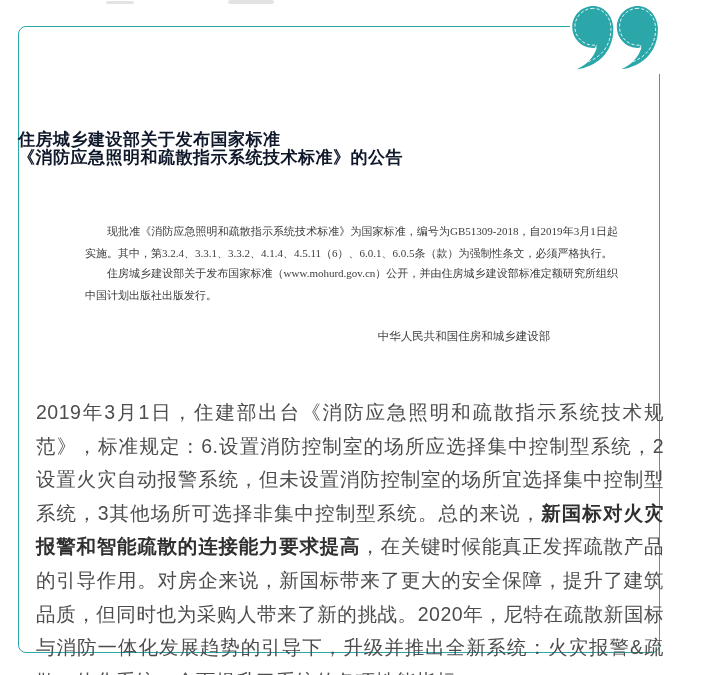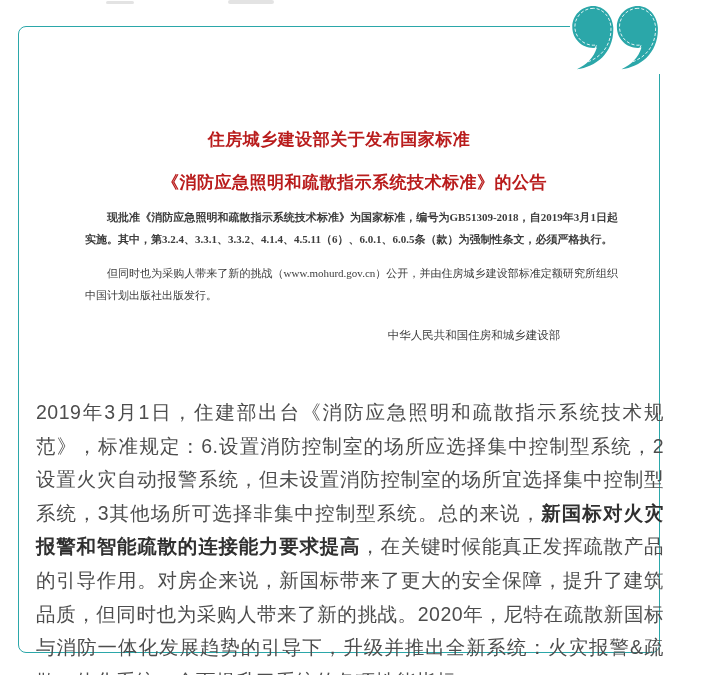--- a/index.html
+++ b/index.html
@@ -38,43 +38,42 @@
     width:92px; height:68px;
     background:#ffffff;
     color:var(--accent);
     z-index:3;
     display:flex; align-items:flex-start; justify-content:center;
   }
 
   
   .notice-title{
     position:absolute; left:18px; width:642px;
-    text-align:center;
     font-family:"Liberation Serif","DejaVu Serif",serif;
     font-weight:bold;
     font-size:17px; line-height:26px;
-    color:#b91c1c;
+    color:#0f172a;
     letter-spacing:0.5px;
   }
   .notice-title.t1{ top:127px; }
-  .notice-title.t2{ top:170px;padding-left:31px; }
+  .notice-title.t2{ top:145px; }
   .notice-para{
     position:absolute; left:85px; width:533px;
     font-family:"Liberation Serif","DejaVu Serif",serif;
     font-size:11px; line-height:22px;
     color:#3c3c3c;
     text-indent:2em;
     text-align:justify;
   }
-  .notice-para.p1{ top:206px;font-weight:bold; }
+  .notice-para.p1{ top:220px; }
   .notice-para.p2{ top:262px; }
   .notice-sign, .notice-date{
-    position:absolute; left:340px; width:268px;
+    position:absolute; left:330px; width:268px;
     text-align:center;
-    font-family:Liberation Mono, monospace;
+    font-family:Liberation Serif, serif;
     font-size:11.5px; line-height:20px;
     color:#3c3c3c;
   }
   .notice-sign{ top:326px; }
   .notice-date{ top:349px; }
 
   
   .article{
     position:absolute; left:36px; top:396px;
     width:628px;
@@ -101,19 +100,19 @@
       <path fill="currentColor" transform="translate(50,0)" d="M23.5,0 C10.5,0 0,10.5 0,23.5 C0,36.5 10.5,47 23.5,47 C24.9,47 26.3,46.9 27.6,46.6 C24.2,57.6 16.4,65.9 5.2,70.9 C25.8,68.4 46,53.5 46,26 C46,25.2 46,24.4 45.9,23.6 C44.9,10.3 35.2,0 23.5,0 Z"></path>
       <path fill="none" stroke="#ffffff" stroke-width="1.1" stroke-dasharray="4 2.5" transform="translate(2.9,2.6) scale(0.88)" d="M23.5,0 C10.5,0 0,10.5 0,23.5 C0,36.5 10.5,47 23.5,47 C24.9,47 26.3,46.9 27.6,46.6 C24.2,57.6 16.4,65.9 5.2,70.9 C25.8,68.4 46,53.5 46,26 C46,25.2 46,24.4 45.9,23.6 C44.9,10.3 35.2,0 23.5,0 Z"></path>
       <path fill="none" stroke="#ffffff" stroke-width="1.1" stroke-dasharray="4 2.5" transform="translate(52.9,2.6) scale(0.88)" d="M23.5,0 C10.5,0 0,10.5 0,23.5 C0,36.5 10.5,47 23.5,47 C24.9,47 26.3,46.9 27.6,46.6 C24.2,57.6 16.4,65.9 5.2,70.9 C25.8,68.4 46,53.5 46,26 C46,25.2 46,24.4 45.9,23.6 C44.9,10.3 35.2,0 23.5,0 Z"></path>
     </svg>
   </div>
 
   <div class="notice-title t1">住房城乡建设部关于发布国家标准</div>
   <div class="notice-title t2">《消防应急照明和疏散指示系统技术标准》的公告</div>
 
   <p class="notice-para p1">现批准《消防应急照明和疏散指示系统技术标准》为国家标准，编号为GB51309-2018，自2019年3月1日起实施。其中，第3.2.4、3.3.1、3.3.2、4.1.4、4.5.11（6）、6.0.1、6.0.5条（款）为强制性条文，必须严格执行。</p>
-  <p class="notice-para p2">但同时也为采购人带来了新的挑战（www.mohurd.gov.cn）公开，并由住房城乡建设部标准定额研究所组织中国计划出版社出版发行。</p>
+  <p class="notice-para p2">住房城乡建设部关于发布国家标准（www.mohurd.gov.cn）公开，并由住房城乡建设部标准定额研究所组织中国计划出版社出版发行。</p>
 
   <div class="notice-sign">中华人民共和国住房和城乡建设部</div>
 
   <p class="article"><span>2019年3月1日，住建部出台《消防应急照明和疏散指示系统技术规范》，标准规定：6.设置消防控制室的场所应选择集中控制型系统，2设置火灾自动报警系统，但未设置消防控制室的场所宜选择集中控制型系统，3其他场所可选择非集中控制型系统。总的来说，</span><strong>新国标对火灾报警和智能疏散的连接能力要求提高</strong><span>，在关键时候能真正发挥疏散产品的引导作用。对房企来说，新国标带来了更大的安全保障，提升了建筑品质，但同时也为采购人带来了新的挑战。2020年，尼特在疏散新国标与消防一体化发展趋势的引导下，升级并推出全新系统：火灾报警&amp;疏散一体化系统，全面提升了系统的各项性能指标。</span></p>
 
 </div>
 
 </body></html>

